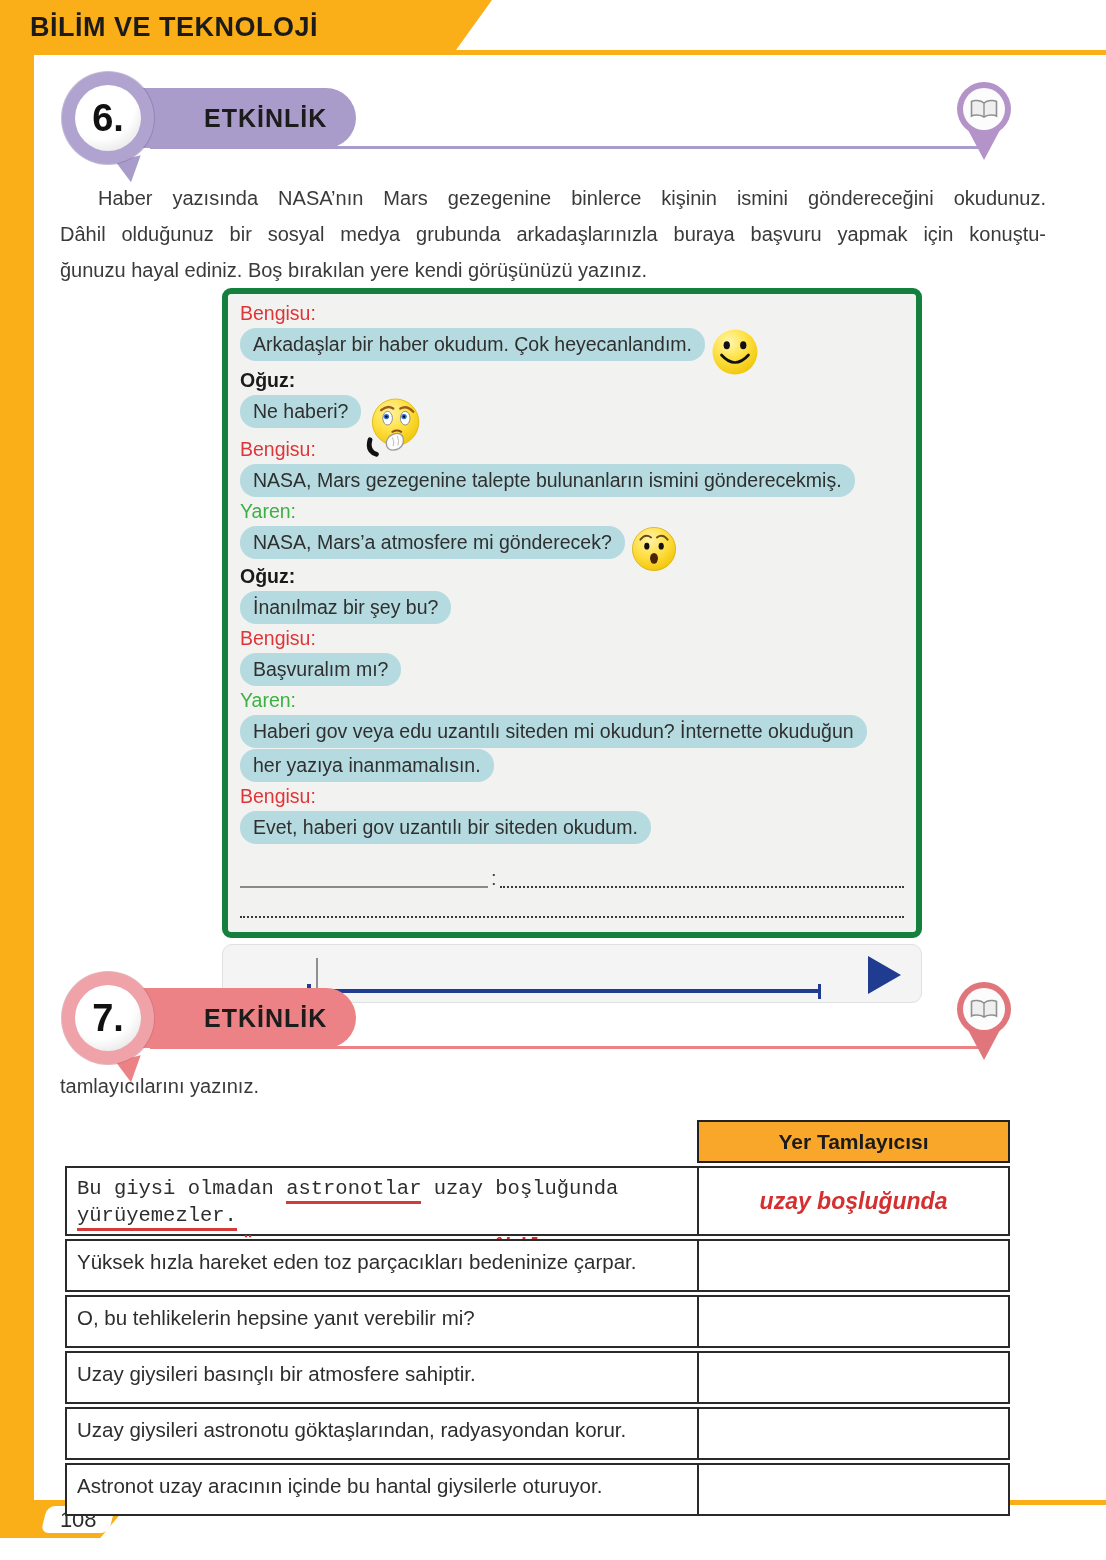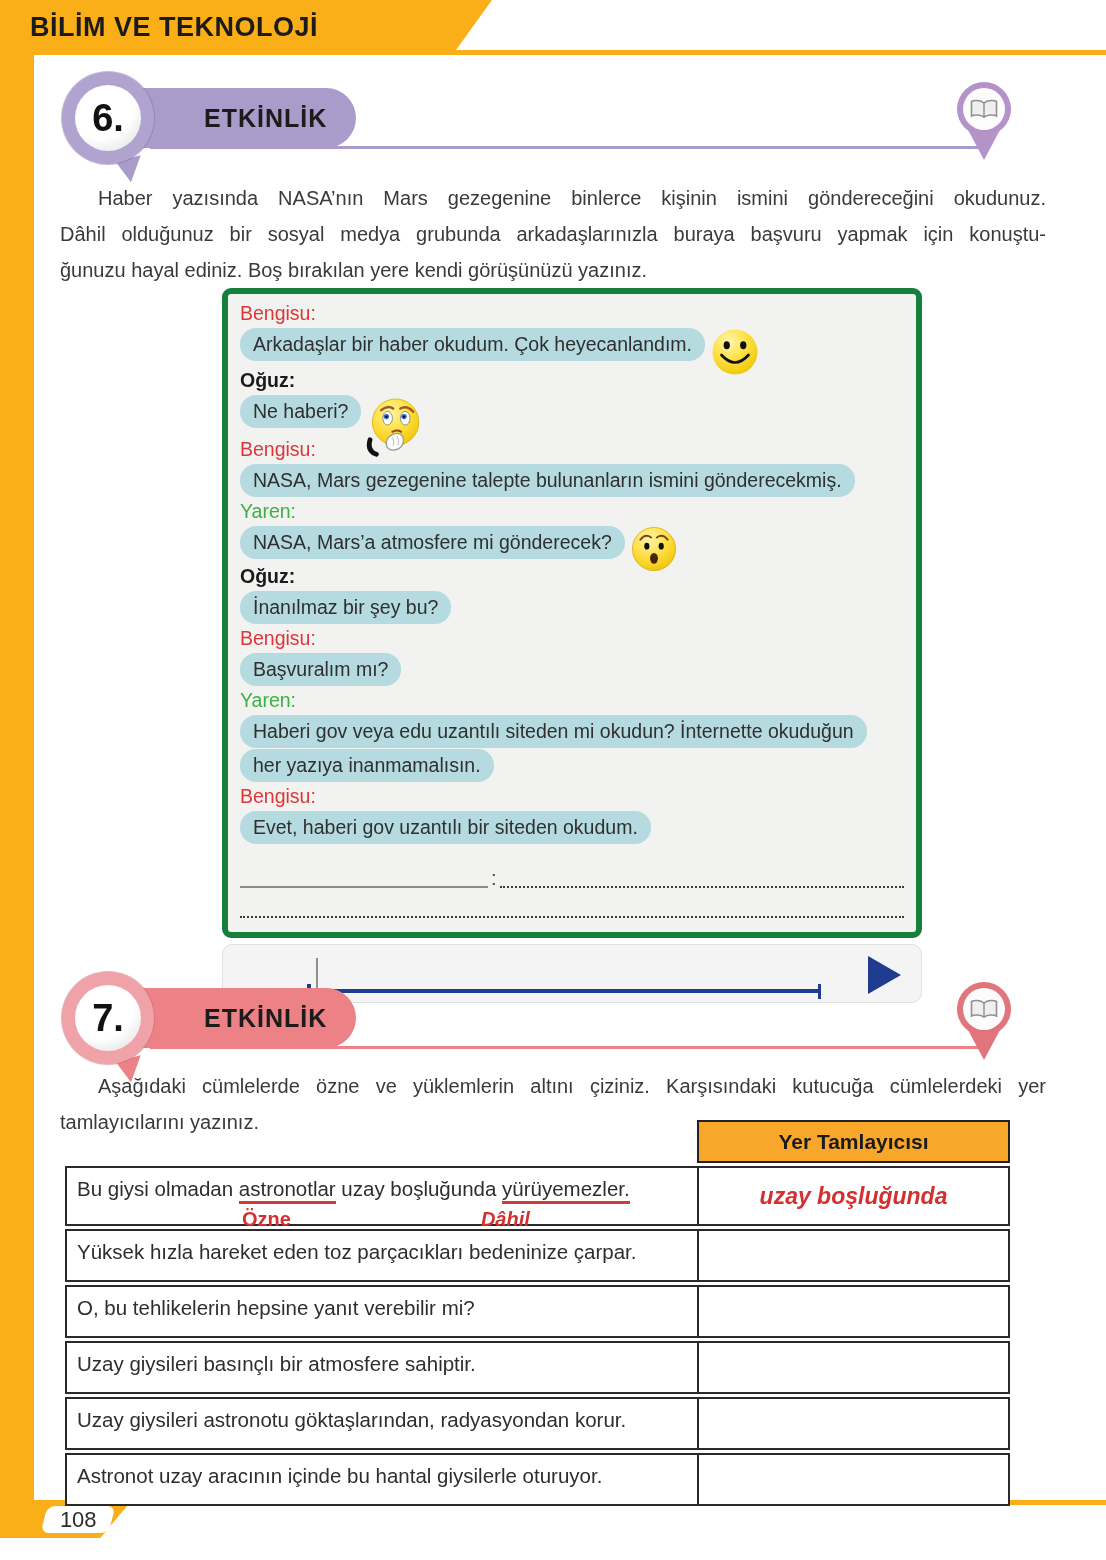--- a/index.html
+++ b/index.html
@@ -90,21 +90,21 @@
   
   .t7{position:absolute;left:65px;top:1120px;width:945px;z-index:4;}
   .t7-header{box-sizing:border-box;margin-left:632px;width:313px;height:43px;background:#F9A72B;
     border:2.5px solid #222;display:flex;align-items:center;justify-content:center;
     font-size:21px;font-weight:bold;color:#1b1b1b;text-align:center;}
   .t7-row{display:flex;margin-top:3px;}
   .t7-left{box-sizing:border-box;width:632px;background:#fff;border:2.5px solid #2a2a2a;border-right:none;
     padding:7px 10px 4px 10px;font-size:20.5px;line-height:27px;color:#2e2e2e;}
   .t7-right{box-sizing:border-box;width:313px;background:#fff;border:2.5px solid #2a2a2a;
     display:flex;align-items:center;justify-content:center;}
-  .t7-row.r1 .t7-left{height:60px;}
+  .t7-row.r1 .t7-left{height:70px;font-family:Liberation Mono, monospace;}
   .t7-row.rn{height:53px;}
   .t7-row.rn .t7-left{height:53px;}
   .t7-row.rn .t7-right{height:53px;}
   .ul-red{border-bottom:3px solid #D43A3A;padding-bottom:1px;}
   .labels-row{display:flex;font-size:20px;font-weight:bold;color:#D43030;margin-top:4px;}
   .lbl-ozne{margin-left:165px;}
   .lbl-yuklem{margin-left:190px;font-style:italic;}
   .answer-red{font-size:23px;font-weight:bold;font-style:italic;color:#D43030;}
 </style>
 </head>
@@ -290,21 +290,20 @@
       <circle cx="32" cy="33" r="21" fill="#fcfcfc"></circle>
       <g>
         <path d="M32 27 C28.5 24 22 24 19.5 25.5 V40 C22 38.5 28.5 38.5 32 41 C35.5 38.5 42 38.5 44.5 40 V25.5 C42 24 35.5 24 32 27 Z" fill="#efefef" stroke="#909090" stroke-width="1.6"></path>
         <path d="M32 27 V41" stroke="#909090" stroke-width="1.4"></path>
       </g>
     </svg>
   </span>
 </div>
 
 <div class="para para7">
-  <div class="pline first">Aşağıdaki cümlelerde özne ve yüklemlerin altını çiziniz. Karşısındaki kutucuğa cümlelerdeki yer</div>
   <div class="pline last">tamlayıcılarını yazınız.</div>
 </div>
 
 <div class="t7">
   <div class="t7-header">Yer Tamlayıcısı</div>
 
   <div class="t7-row r1">
     <div class="t7-left">
       <div><span>Bu giysi olmadan </span><span class="ul-red">astronotlar</span><span> uzay boşluğunda </span><span class="ul-red">yürüyemezler.</span></div>
       <div class="labels-row">

